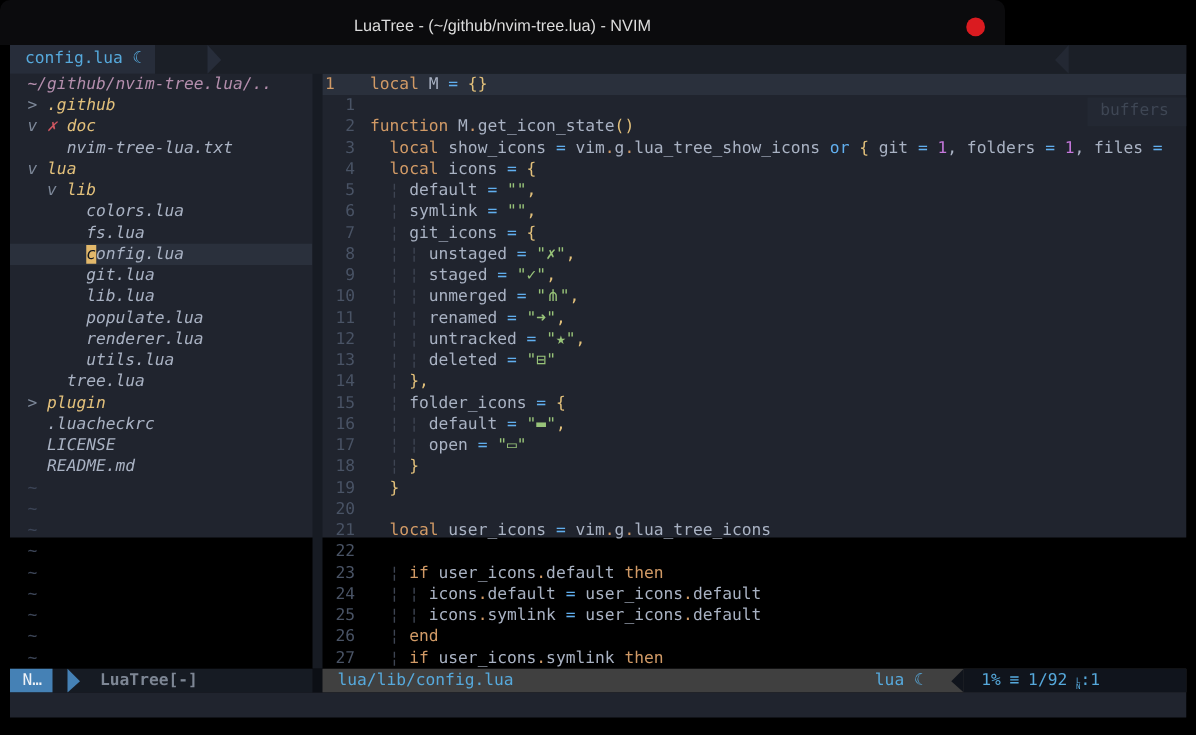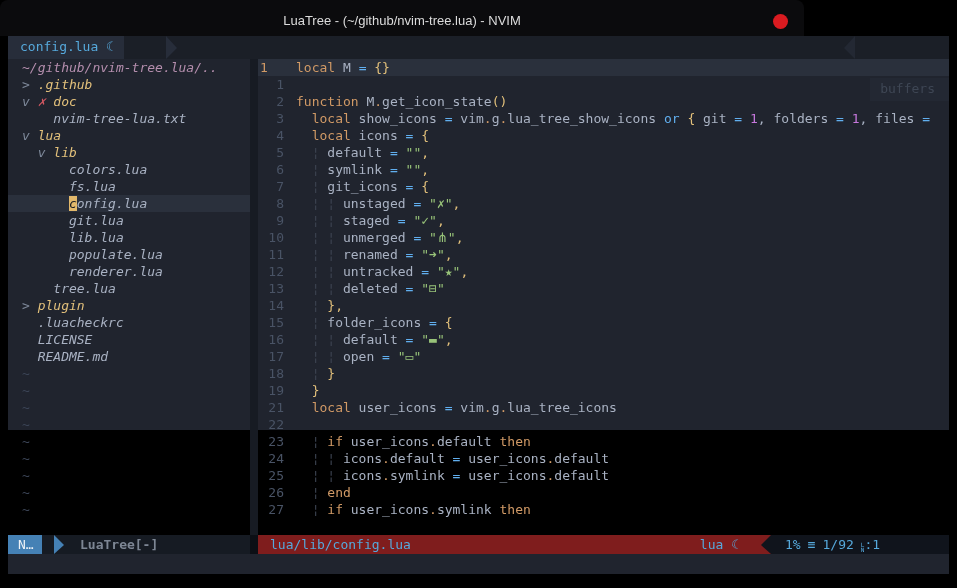--- a/index.html
+++ b/index.html
@@ -53,21 +53,21 @@
   .c-cur { background:#e2b86b; color:#14181f; }
   
   #statusline { position:absolute; left:0; top:499px; width:941px; height:19px; background:#0c0f15; }
   #sl-left { position:absolute; left:0; top:0; width:242px; height:19px; background:#161b23; }
   #sl-mode { position:absolute; left:0; top:0; height:19px; background:#4581b5; color:#eef2f7;
     padding:1px 8px 0 10px; }
   #sl-mode-arrow { position:absolute; left:46px; top:0; width:0; height:0;
     border-top:10px solid transparent; border-bottom:9px solid transparent;
     border-left:10px solid #4581b5; }
   #sl-title { position:absolute; left:72px; top:1px; color:#7d8694;font-weight:bold; }
-  #sl-right { position:absolute; left:250px; top:0; width:691px; height:19px; background:#7f1d1d; }
+  #sl-right { position:absolute; left:250px; top:0; width:691px; height:19px; background:#404040; }
   #sl-file { position:absolute; left:12px; top:1px; color:#56a9dc; }
   #sl-ft { position:absolute; right:210px; top:1px; color:#56a9dc; }
   #sl-chev { position:absolute; right:178px; top:0; width:0; height:0;
     border-top:10px solid transparent; border-bottom:9px solid transparent;
     border-right:10px solid #10141c; }
   #sl-ruler { position:absolute; right:0; top:0; height:19px; width:178px; background:#10141c;
     color:#56a9dc; padding:1px 8px 0 14px; display:flex; gap:7px; }
   #ln-icon { display:inline-flex; flex-direction:column; line-height:5px; font-size:6px;
     justify-content:center; color:#56a9dc; padding-top:3px; }
   
@@ -97,20 +97,21 @@
       <div class="row"><span class="c-w">    nvim-tree-lua.txt</span></div>
       <div class="row"><span class="c-a">v </span><span class="c-y">lua</span></div>
       <div class="row"><span class="c-w">  </span><span class="c-a">v </span><span class="c-y">lib</span></div>
       <div class="row"><span class="c-w">      colors.lua</span></div>
       <div class="row"><span class="c-w">      fs.lua</span></div>
       <div class="row cursorline"><span class="c-w">      </span><span class="c-cur">c</span><span class="c-w">onfig.lua</span></div>
       <div class="row"><span class="c-w">      git.lua</span></div>
       <div class="row"><span class="c-w">      lib.lua</span></div>
       <div class="row"><span class="c-w">      populate.lua</span></div>
       <div class="row"><span class="c-w">      renderer.lua</span></div>
+      <div class="row"><span class="c-w">      utils.lua</span></div>
       <div class="row"><span class="c-w">    tree.lua</span></div>
       <div class="row"><span class="c-a">&gt; </span><span class="c-y">plugin</span></div>
       <div class="row"><span class="c-w">  .luacheckrc</span></div>
       <div class="row"><span class="c-w">  LICENSE</span></div>
       <div class="row"><span class="c-w">  README.md</span></div>
       <div class="row"><span class="c-t">~</span></div>
       <div class="row"><span class="c-t">~</span></div>
       <div class="row"><span class="c-t">~</span></div>
       <div class="row"><span class="c-t">~</span></div>
       <div class="row"><span class="c-t">~</span></div>
@@ -134,20 +135,21 @@
       <div class="crow"><span class="lnum">10</span><span class="ltext"><span class="c-w">  </span><span class="c-g">¦ ¦ </span><span class="c-w">unmerged </span><span class="c-o">=</span><span class="c-w"> </span><span class="c-s">"⋔"</span><span class="c-y">,</span></span></div>
       <div class="crow"><span class="lnum">11</span><span class="ltext"><span class="c-w">  </span><span class="c-g">¦ ¦ </span><span class="c-w">renamed </span><span class="c-o">=</span><span class="c-w"> </span><span class="c-s">"➜"</span><span class="c-y">,</span></span></div>
       <div class="crow"><span class="lnum">12</span><span class="ltext"><span class="c-w">  </span><span class="c-g">¦ ¦ </span><span class="c-w">untracked </span><span class="c-o">=</span><span class="c-w"> </span><span class="c-s">"★"</span><span class="c-y">,</span></span></div>
       <div class="crow"><span class="lnum">13</span><span class="ltext"><span class="c-w">  </span><span class="c-g">¦ ¦ </span><span class="c-w">deleted </span><span class="c-o">=</span><span class="c-w"> </span><span class="c-s">"⊟"</span></span></div>
       <div class="crow"><span class="lnum">14</span><span class="ltext"><span class="c-w">  </span><span class="c-g">¦ </span><span class="c-y">},</span></span></div>
       <div class="crow"><span class="lnum">15</span><span class="ltext"><span class="c-w">  </span><span class="c-g">¦ </span><span class="c-w">folder_icons </span><span class="c-o">=</span><span class="c-w"> </span><span class="c-y">{</span></span></div>
       <div class="crow"><span class="lnum">16</span><span class="ltext"><span class="c-w">  </span><span class="c-g">¦ ¦ </span><span class="c-w">default </span><span class="c-o">=</span><span class="c-w"> </span><span class="c-s">"▬"</span><span class="c-y">,</span></span></div>
       <div class="crow"><span class="lnum">17</span><span class="ltext"><span class="c-w">  </span><span class="c-g">¦ ¦ </span><span class="c-w">open </span><span class="c-o">=</span><span class="c-w"> </span><span class="c-s">"▭"</span></span></div>
       <div class="crow"><span class="lnum">18</span><span class="ltext"><span class="c-w">  </span><span class="c-g">¦ </span><span class="c-y">}</span></span></div>
       <div class="crow"><span class="lnum">19</span><span class="ltext"><span class="c-w">  </span><span class="c-y">}</span></span></div>
+      <div class="crow"><span class="lnum">20</span><span class="ltext"></span></div>
       <div class="crow"><span class="lnum">21</span><span class="ltext"><span class="c-w">  </span><span class="c-k">local</span><span class="c-w"> user_icons </span><span class="c-o">=</span><span class="c-w"> vim</span><span class="c-d">.</span><span class="c-w">g</span><span class="c-d">.</span><span class="c-w">lua_tree_icons</span></span></div>
       <div class="crow"><span class="lnum">22</span></div>
       <div class="crow"><span class="lnum">23</span><span class="ltext"><span class="c-w">  </span><span class="c-g">¦ </span><span class="c-k">if</span><span class="c-w"> user_icons</span><span class="c-d">.</span><span class="c-w">default </span><span class="c-k">then</span></span></div>
       <div class="crow"><span class="lnum">24</span><span class="ltext"><span class="c-w">  </span><span class="c-g">¦ ¦ </span><span class="c-w">icons</span><span class="c-d">.</span><span class="c-w">default </span><span class="c-o">=</span><span class="c-w"> user_icons</span><span class="c-d">.</span><span class="c-w">default</span></span></div>
       <div class="crow"><span class="lnum">25</span><span class="ltext"><span class="c-w">  </span><span class="c-g">¦ ¦ </span><span class="c-w">icons</span><span class="c-d">.</span><span class="c-w">symlink </span><span class="c-o">=</span><span class="c-w"> user_icons</span><span class="c-d">.</span><span class="c-w">default</span></span></div>
       <div class="crow"><span class="lnum">26</span><span class="ltext"><span class="c-w">  </span><span class="c-g">¦ </span><span class="c-k">end</span></span></div>
       <div class="crow"><span class="lnum">27</span><span class="ltext"><span class="c-w">  </span><span class="c-g">¦ </span><span class="c-k">if</span><span class="c-w"> user_icons</span><span class="c-d">.</span><span class="c-w">symlink </span><span class="c-k">then</span></span></div>
     </div>
 
   <div id="statusline">

